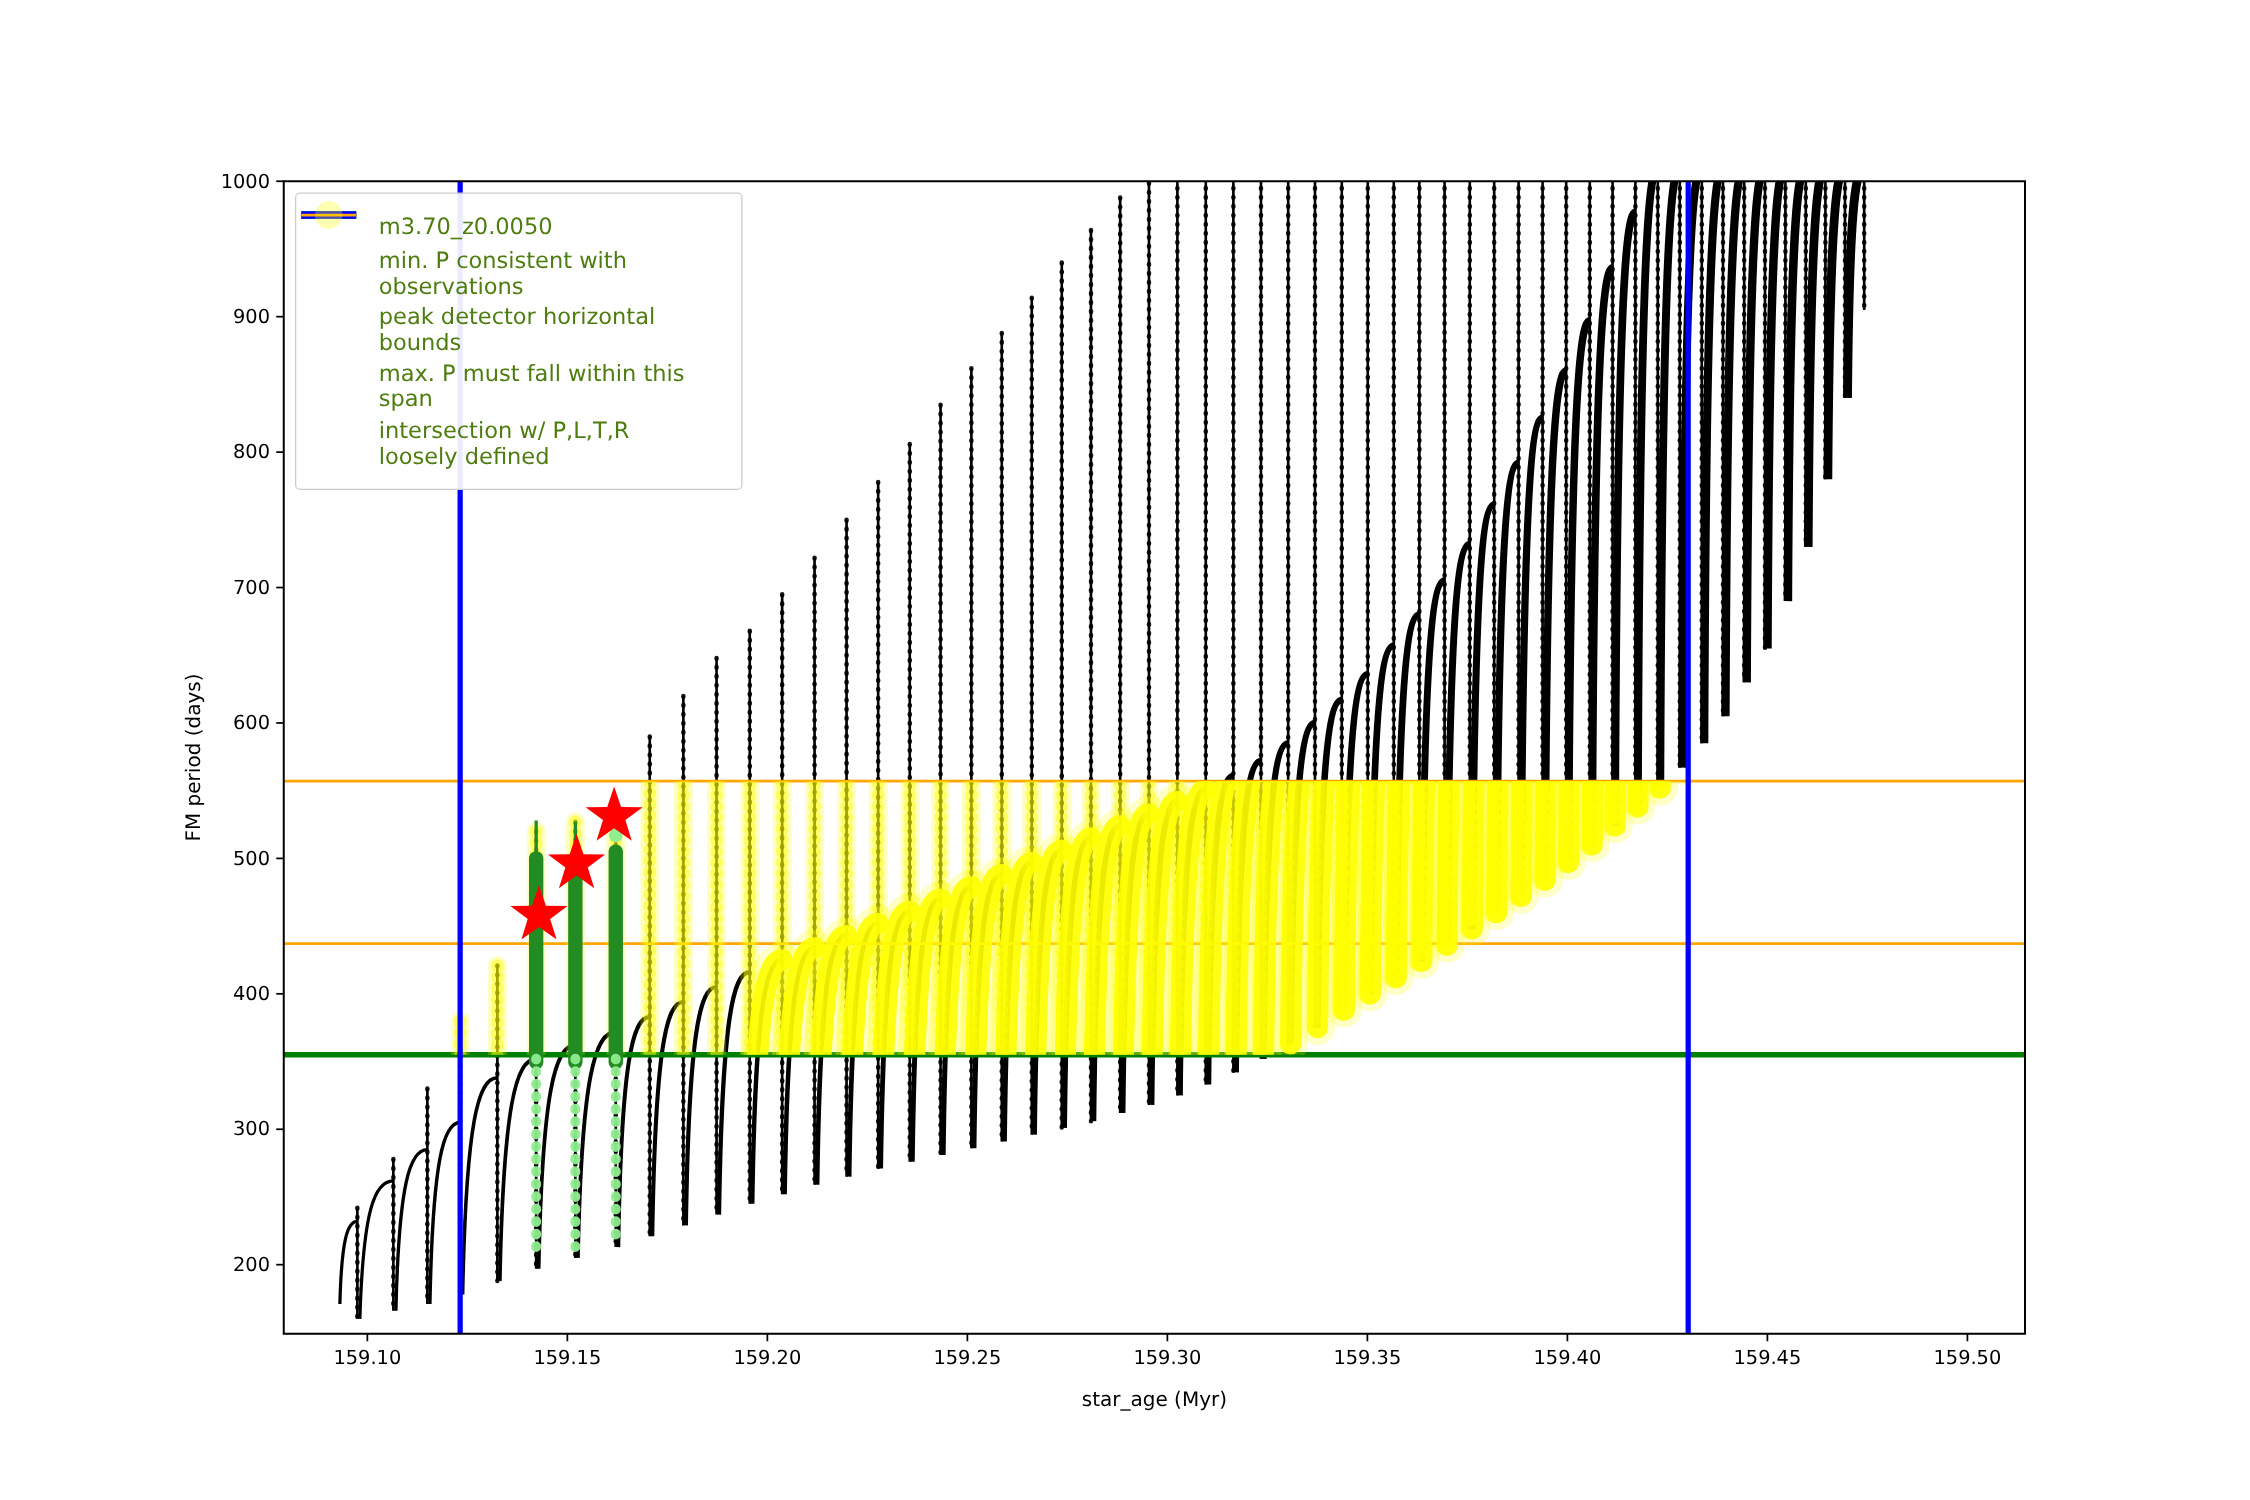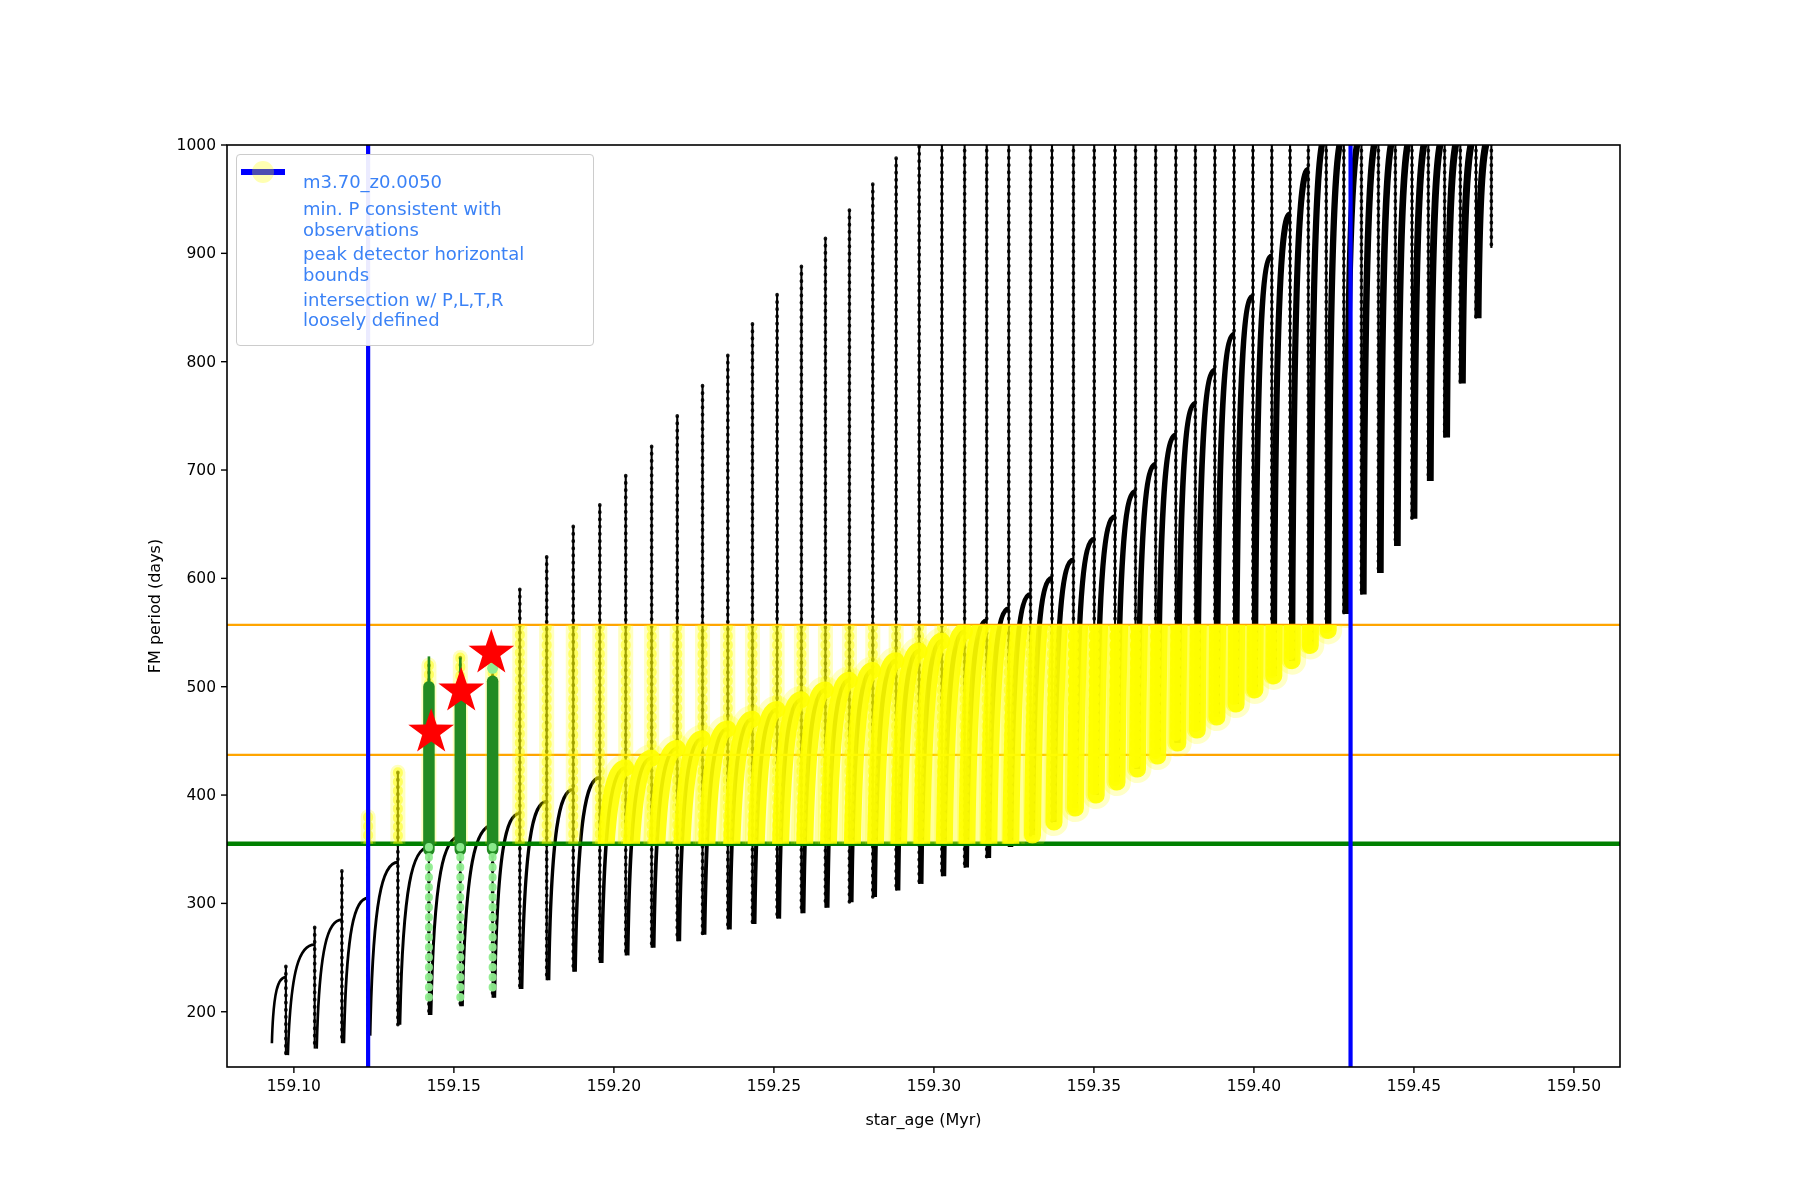--- a/index.html
+++ b/index.html
@@ -4,21 +4,21 @@
 <style>
   html,body{margin:0;padding:0;background:#ffffff;}
   .figure{position:relative;width:1800px;height:1200px;background:#ffffff;
           font-family:"DejaVu Sans","Liberation Sans",sans-serif;overflow:hidden;}
   svg{position:absolute;left:0;top:0;}
   .legend{position:absolute;left:236px;top:154px;width:358px;box-sizing:border-box;
           background:rgba(255,255,255,0.92);border:1px solid #cccccc;border-radius:4px;
           padding:10px 12px 10px 8px;z-index:5;}
   .legend-item{display:flex;align-items:center;margin:4px 0;min-height:26px;}
   .legend-marker{width:52px;flex:0 0 52px;display:flex;align-items:center;justify-content:center;}
-  .legend-label{font-size:18px;color:#3b82f6;line-height:1.15;white-space:pre-line;padding-left:6px;}
+  .legend-label{font-size:18px;color:#4d7c0f;line-height:1.15;white-space:pre-line;padding-left:6px;}
   .tick-text{font-size:15.5px;fill:#000;}
   .axis-label{font-size:16px;fill:#000;}
 </style>
 </head>
 <body>
 
 <div class="figure">
   <svg id="plot" width="1800" height="1200" viewBox="0 0 1800 1200">
       <defs>
         <clipPath id="axclip">
@@ -442,20 +442,28 @@
         <span class="legend-marker">
           <svg width="52" height="34">
             <line x1="4" y1="17" x2="48" y2="17" stroke="#0000ff" stroke-width="6"></line>
           </svg>
         </span>
         <span class="legend-label">peak detector horizontal bounds</span>
       </div>
       <div class="legend-item">
         <span class="legend-marker">
           <svg width="52" height="34">
+            <line x1="4" y1="17" x2="48" y2="17" stroke="#ffa500" stroke-width="2.2"></line>
+          </svg>
+        </span>
+        <span class="legend-label">max. P must fall within this span</span>
+      </div>
+      <div class="legend-item">
+        <span class="legend-marker">
+          <svg width="52" height="34">
             <circle cx="26" cy="17" r="11" fill="#ffff00" opacity="0.3"></circle>
           </svg>
         </span>
         <span class="legend-label">intersection w/ P,L,T,R
 loosely defined</span>
       </div>
     </div>
 </div>
 
 </body></html>

